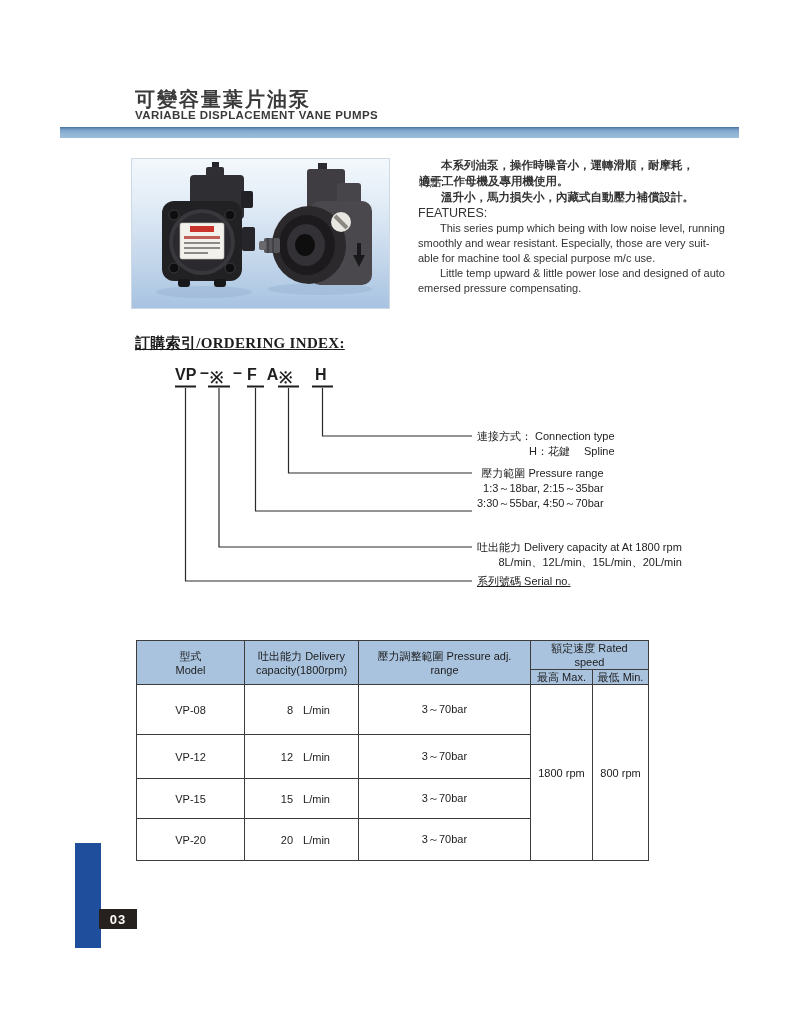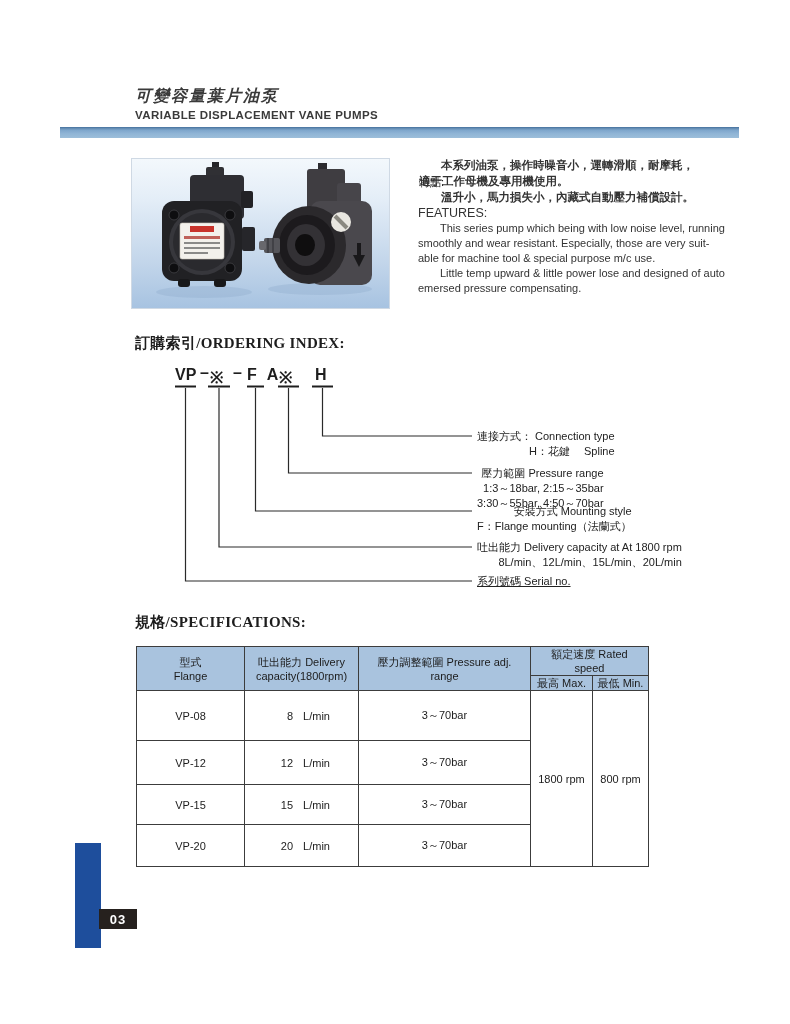--- a/index.html
+++ b/index.html
@@ -1,37 +1,37 @@
 <!DOCTYPE html>
 <html><head>
 <meta charset="utf-8">
 <style>
   html,body{margin:0;padding:0;background:#ffffff;}
   .page{position:relative;width:790px;height:1024px;background:#ffffff;overflow:hidden;
         font-family:"Liberation Sans", sans-serif;color:#2b2b2b;}
   .abs{position:absolute;}
 
   
-  .title-zh{font-size:16px;font-weight:bold;letter-spacing:2px;color:#3a3a3a;font-style:italic;}
+  .title-zh{font-size:20px;font-weight:bold;letter-spacing:2px;color:#3a3a3a;}
   .title-en{font-size:11.5px;font-weight:bold;letter-spacing:.4px;color:#3a3a3a;}
   .accent-bar{background:linear-gradient(180deg,#5d86ae 0%,#7ea6cc 22%,#8fb4d5 55%,#9cbeda 100%);
               border-top:1px solid #4f7aa5;}
 
   
   .photo-frame{border:1px solid #cfd9e4;background:linear-gradient(180deg,#f3f8fc 0%,#e3edf7 28%,#c2d5ea 70%,#a7c3e1 100%);}
 
   
   .feat-head-zh{font-size:11px;font-weight:normal;color:#222;margin-top:36px;}
   .feat-zh{font-size:11.5px;font-weight:600;color:#333;white-space:nowrap;}
   .feat-head-en{font-size:12.5px;color:#333;}
   .feat-en{font-size:11px;color:#333;white-space:nowrap;}
   .ind{padding-left:22px;text-align:right;}
 
   
-  .section-head{font-family:"Liberation Serif", serif;font-size:15px;font-weight:bold;color:#1d1d1d;letter-spacing:.3px;}
+  .section-head{font-family:"Liberation Serif", serif;font-size:15px;font-weight:bold;color:#1d1d1d;letter-spacing:.3px;text-decoration:underline;}
 
   
   .code-part{font-size:16px;font-weight:bold;color:#1e1e1e;}
   .olabel{font-size:11px;color:#222;line-height:15px;white-space:nowrap;text-align:right;}
 
   
   table.specs{border-collapse:collapse;table-layout:fixed;font-size:11px;color:#1c1c1c;}
   table.specs th,table.specs td{border:1px solid #3c3c3c;text-align:center;vertical-align:middle;
       padding:0;overflow:hidden;}
   table.specs thead th{background:#a9c3de;font-weight:normal;font-size:11px;line-height:14px;}
@@ -144,47 +144,42 @@
 
   <div class="abs olabel" style="left:477px;top:429px;">
     <div>連接方式： Connection type</div>
     <div>H：花鍵　 Spline</div>
   </div>
   <div class="abs olabel" style="left:477px;top:466px;">
     <div>壓力範圍 Pressure range</div>
     <div>1:3～18bar, 2:15～35bar</div>
     <div>3:30～55bar, 4:50～70bar</div>
   </div>
-  <div class="abs olabel" style="left:477px;top:504px;">
-    <div>安裝方式 Mounting style</div>
-    <div>F：Flange mounting（法蘭式）</div>
-  </div>
   <div class="abs olabel" style="left:477px;top:540px;">
     <div>吐出能力 Delivery capacity at At 1800 rpm</div>
     <div>8L/min、12L/min、15L/min、20L/min</div>
   </div>
   <div class="abs olabel" style="left:477px;top:574px;text-decoration:underline;">
     <div>系列號碼 Serial no.</div>
   </div>
 
-  <div class="abs section-head" style="left:135px;top:613px;">規格/SPECIFICATIONS:</div>
-
-  <table class="specs abs" style="left:136px;top:640px;margin-top:6px;">
+
+  <table class="specs abs" style="left:136px;top:640px;">
     <colgroup>
       <col style="width:108px">
         <col style="width:114px">
         <col style="width:172px">
       <col style="width:62px">
         <col style="width:56px">
     </colgroup>
     <thead>
       <tr style="height:18px;">
         <th rowspan="2">
           <div>型式</div>
-          <div>Flange</div>
+          <div>Model</div>
         </th>
         <th rowspan="2">
           <div>吐出能力 Delivery</div>
           <div>capacity(1800rpm)</div>
         </th>
         <th rowspan="2">壓力調整範圍 Pressure adj.　range</th>
         <th colspan="2">額定速度 Rated　speed</th>
       </tr>
       <tr style="height:15px;">
         <th>最高 Max.</th>

